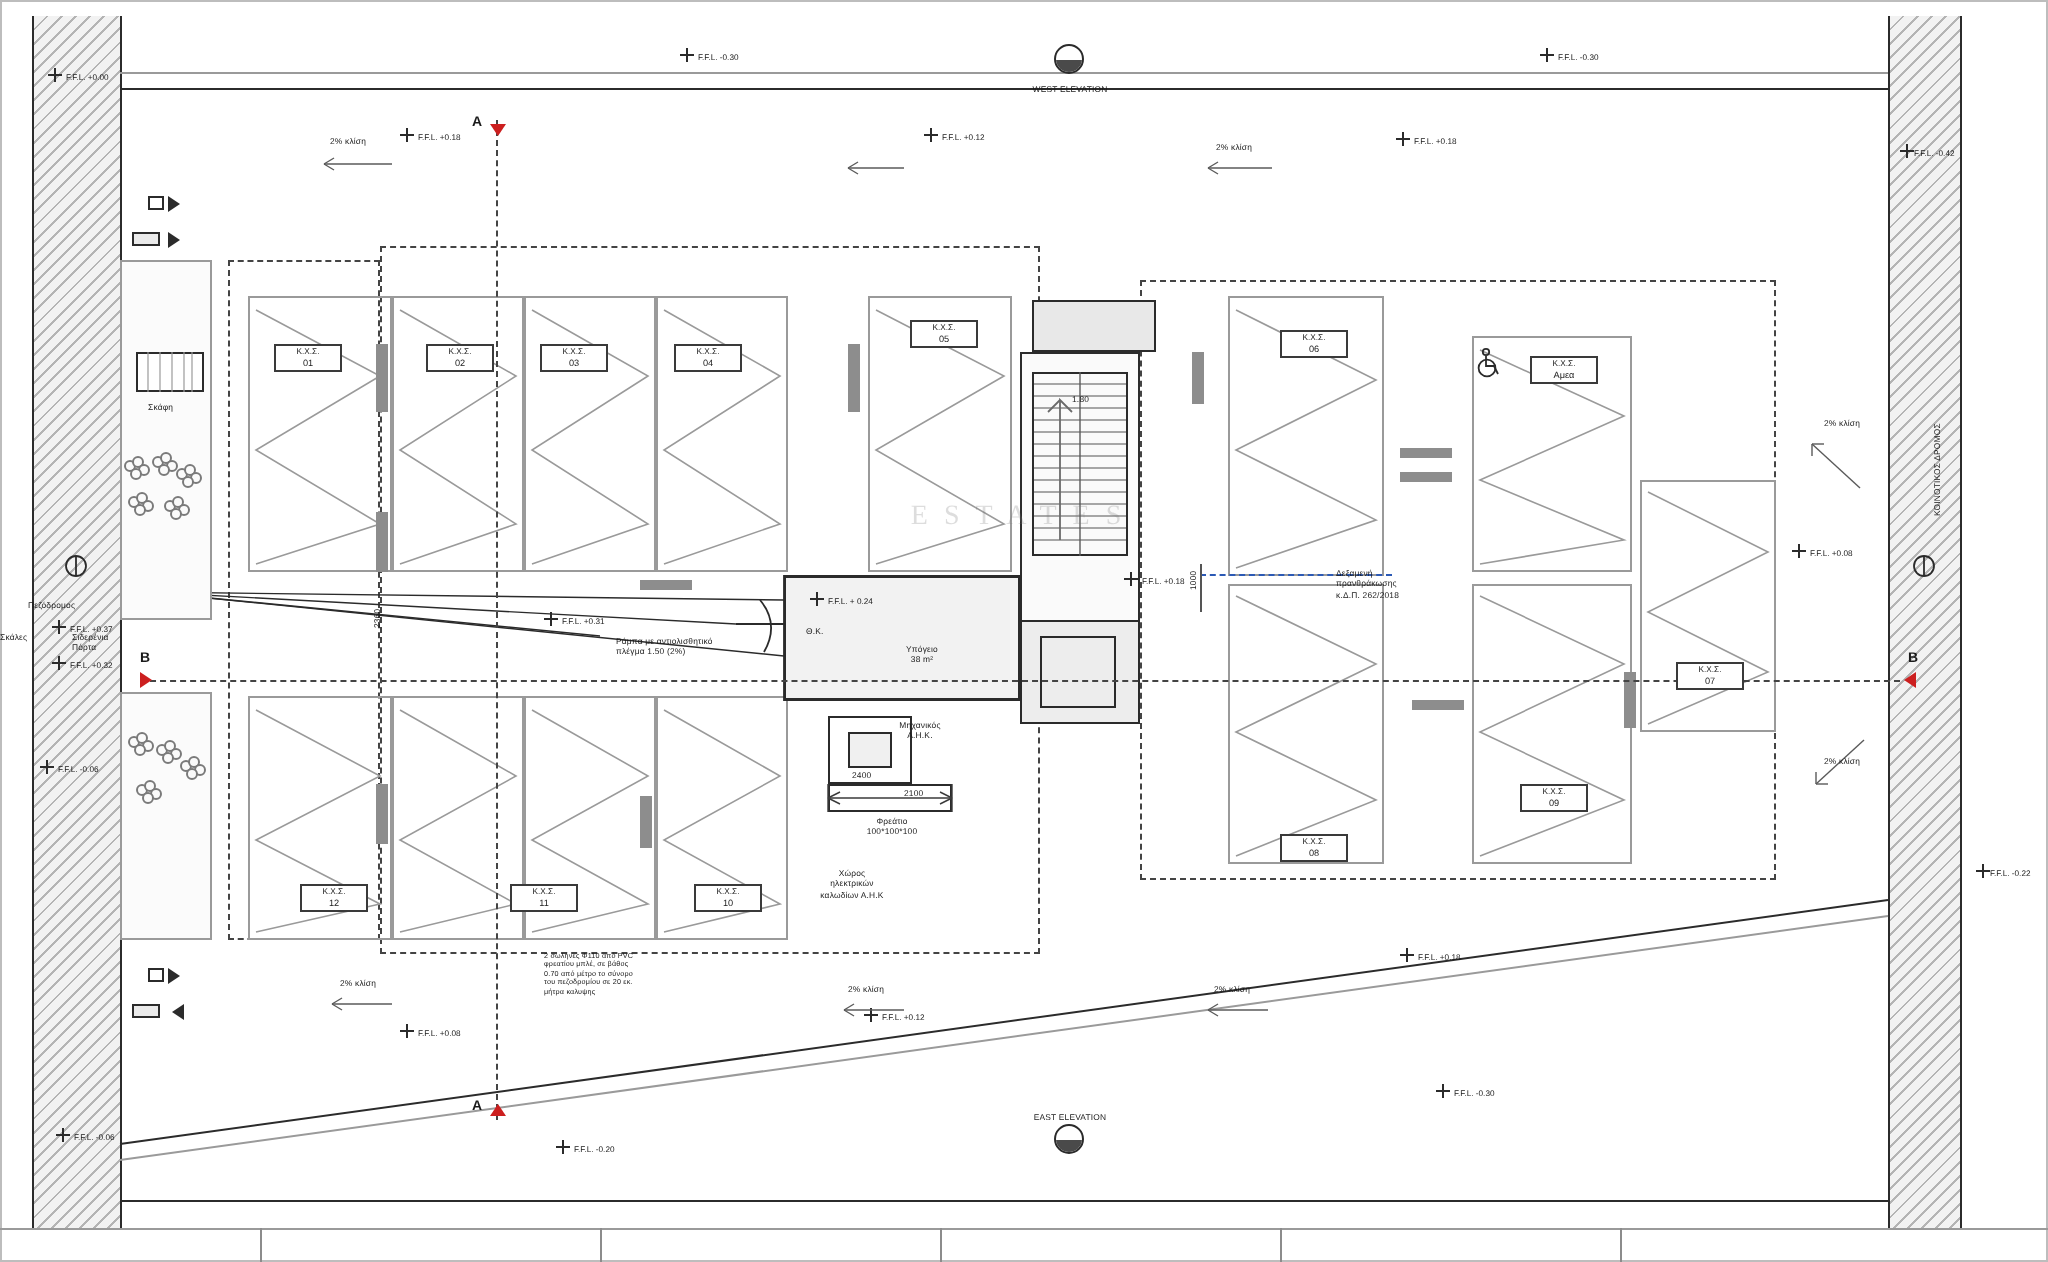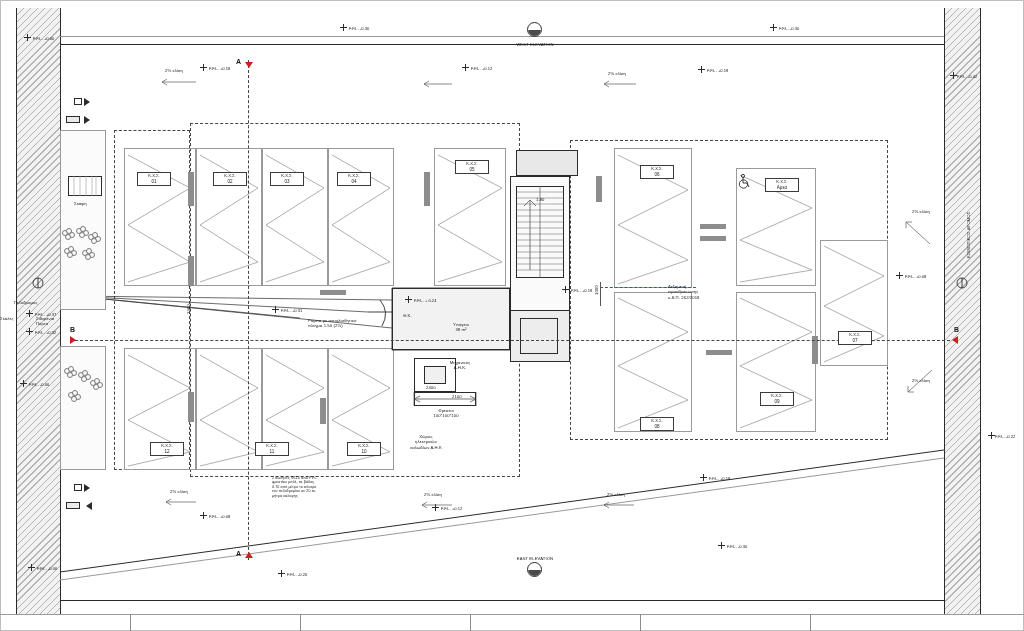--- a/index.html
+++ b/index.html
@@ -564,15 +564,16 @@
   <div class="t" style="left:0px; top:316px;">Σκάλες</div>
   <div class="t" style="left:74px; top:201px;">Σκάφη</div>
   <div class="t" style="left:966px; top:258px; transform:rotate(-90deg); transform-origin:left top;">ΚΟΙΝΟΤΙΚΟΣ ΔΡΟΜΟΣ</div>
   <div class="t" style="left:426px; top:385px;">2400</div>
   <div class="t" style="left:452px; top:394px;">2100</div>
   <div class="t" style="left:186px; top:314px; transform:rotate(-90deg); transform-origin:left top;">2360</div>
   <div class="t" style="left:536px; top:197px;">1.80</div>
   <div class="t" style="left:594px; top:295px; transform:rotate(-90deg); transform-origin:left top;">1000</div>
 
   <div class="watermark">
+    <span class="sub">ESTATES</span>
   </div>
 
 </div>
 
 </body></html>

